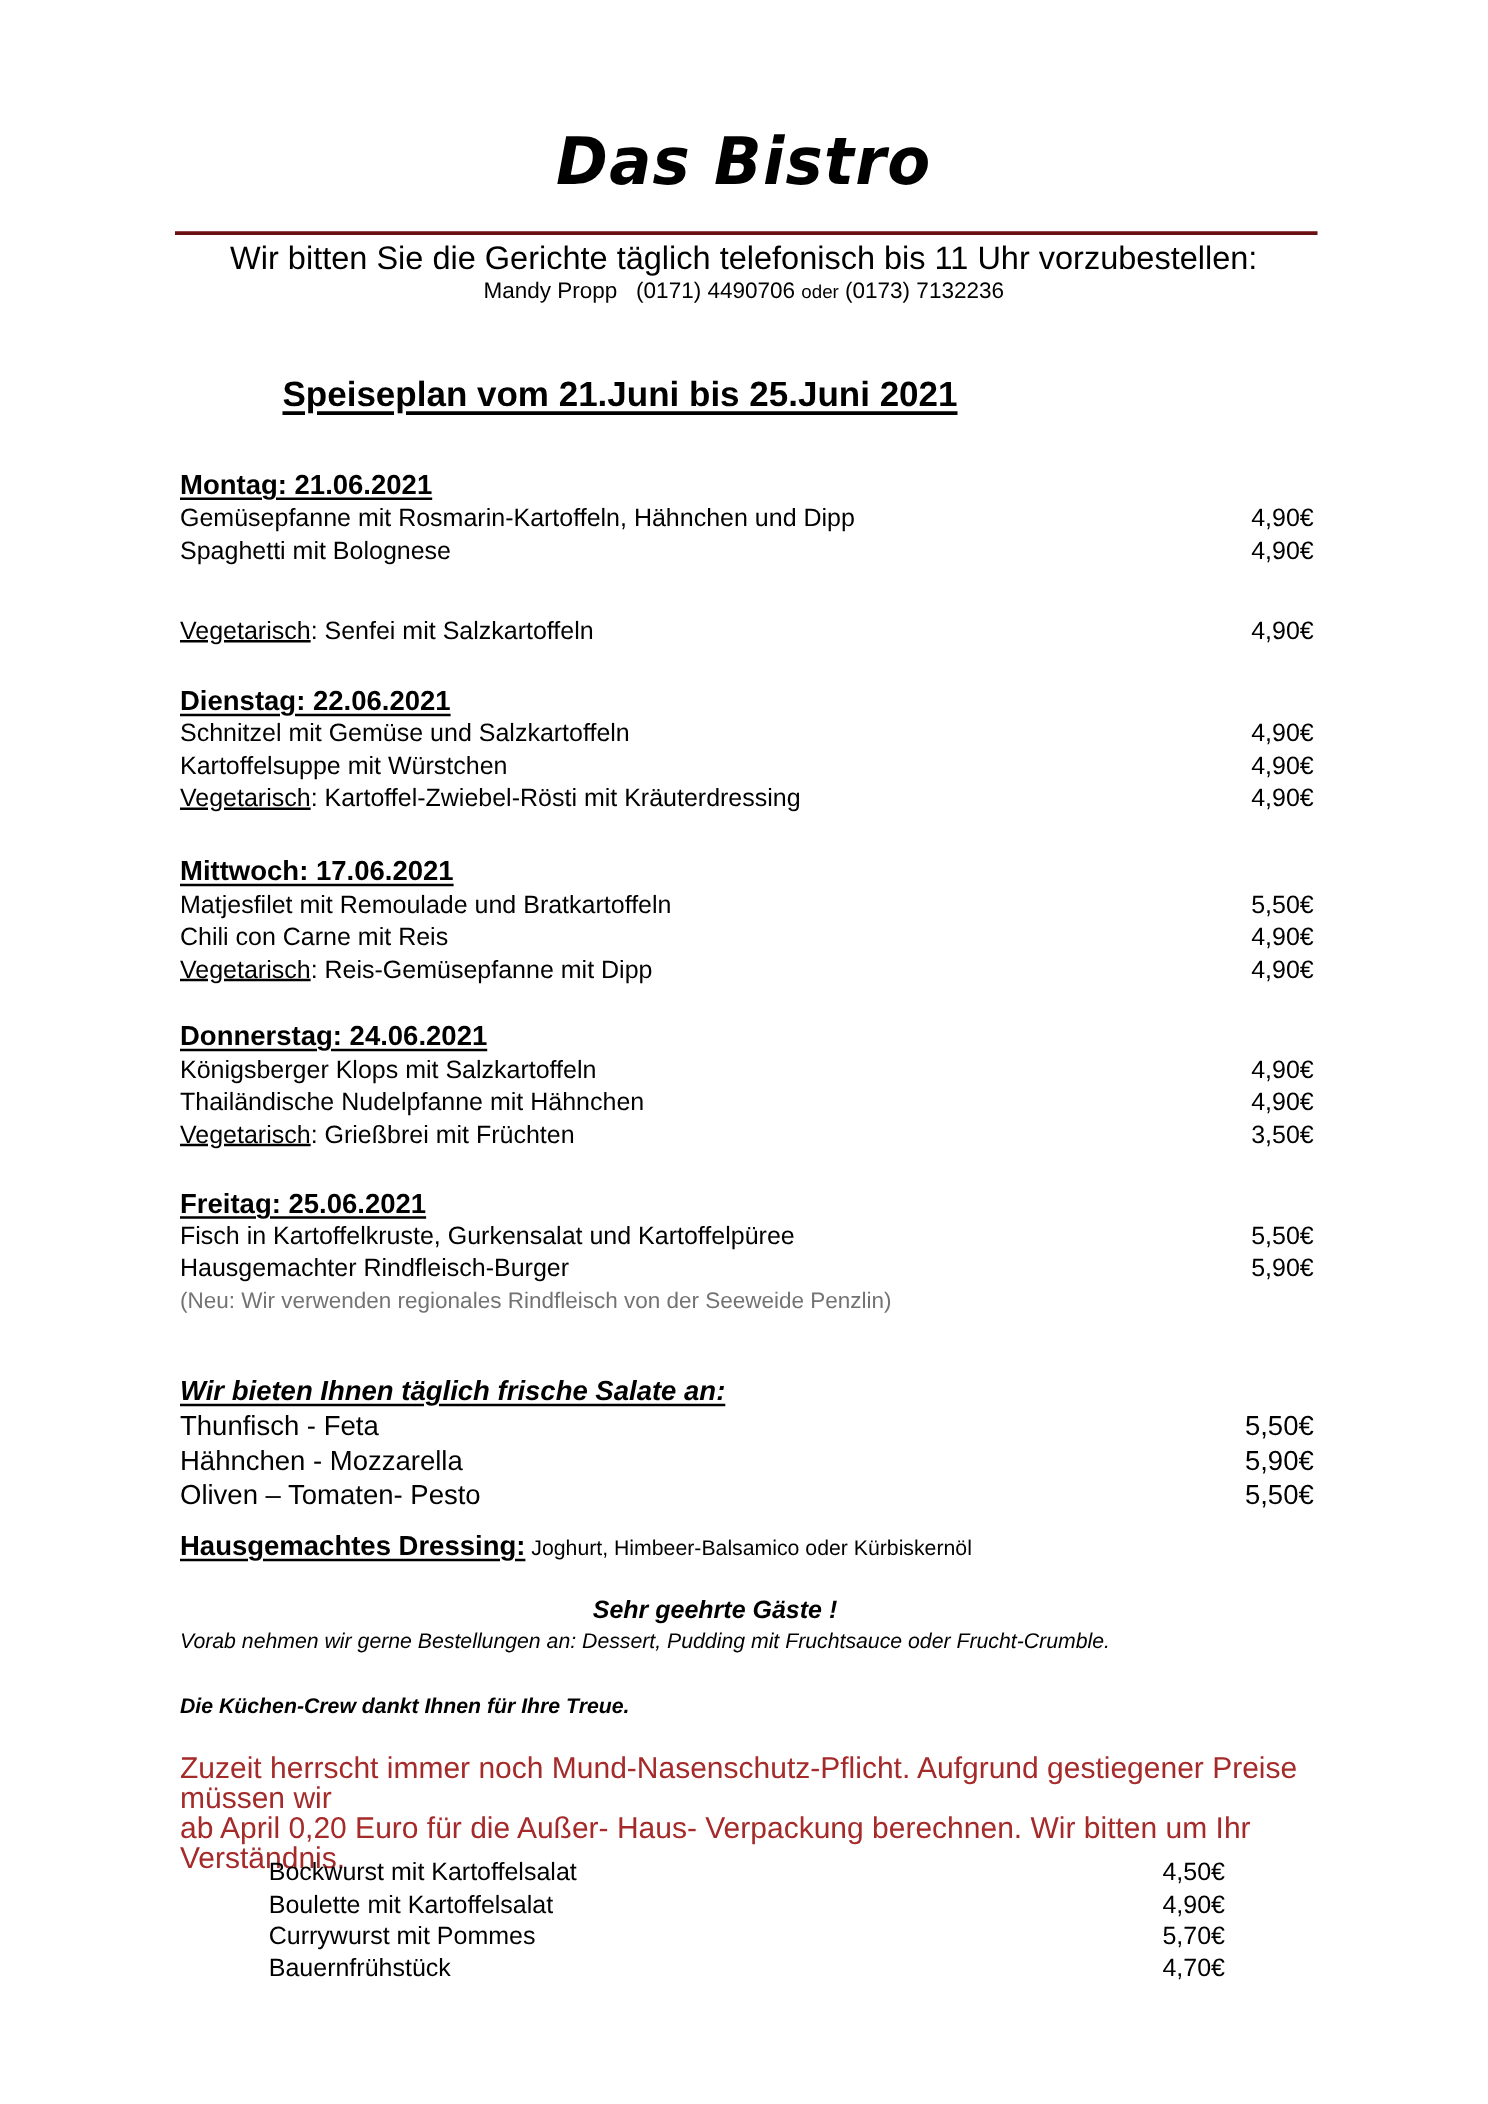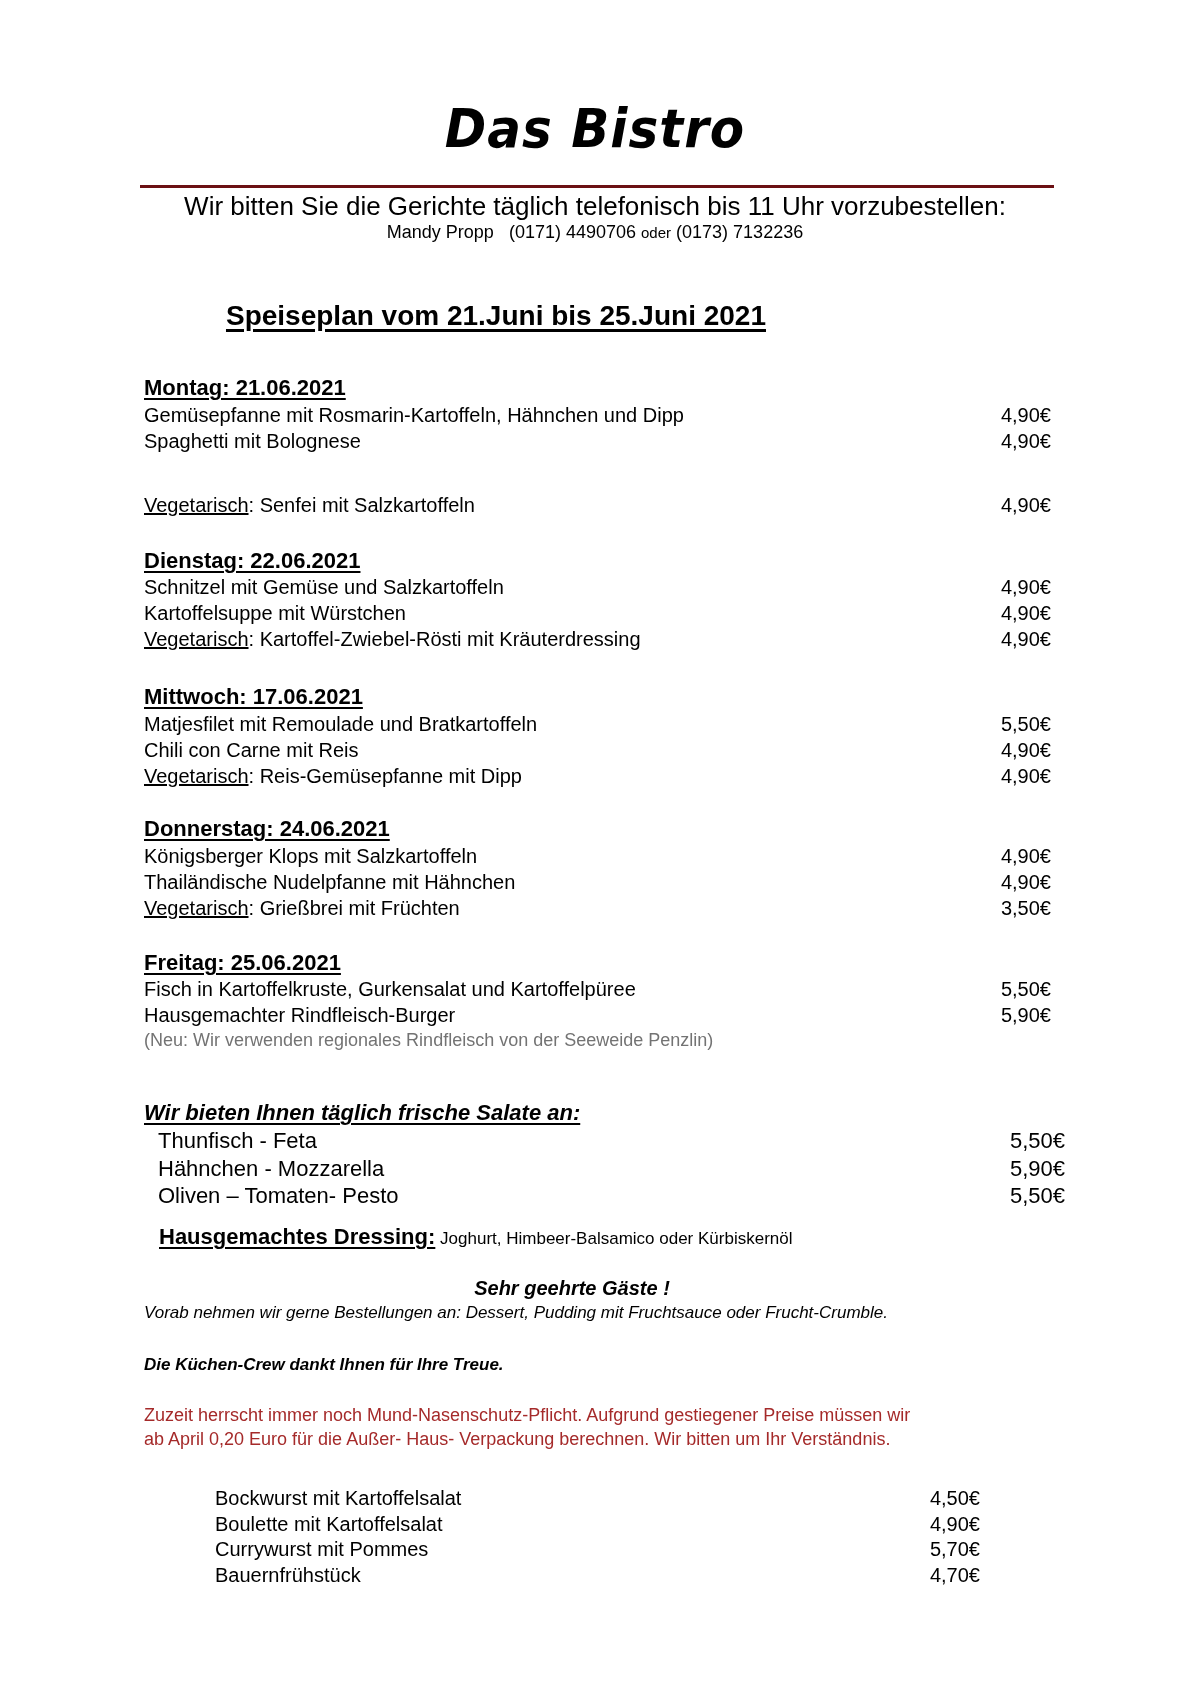--- a/index.html
+++ b/index.html
@@ -18,27 +18,27 @@
   .plan-title {
     left: 0; width: 992px; top: 300px; text-align: center;
     font-weight: bold; font-size: 28px; text-decoration: underline; text-decoration-thickness: 3px; text-underline-offset: 4px;
   }
   .day-head { left: 144px; font-weight: bold; font-size: 22px; text-decoration: underline; text-decoration-thickness: 2px; text-underline-offset: 3px; }
   .row { left: 144px; width: 907px; display: flex; justify-content: space-between; font-size: 20px; line-height: 26px; }
   .row .price { text-align: right; }
   .veg-label { text-decoration: underline; }
   .red-note { left: 144px; font-size: 18px; color: #737373; }
   .salad-head { left: 144px; font-weight: bold; font-style: italic; font-size: 22px; text-decoration: underline; text-decoration-thickness: 2px; text-underline-offset: 3px; }
-  .salad-row { left: 144px; width: 907px; display: flex; justify-content: space-between; font-size: 22px; line-height: 28px; margin-left: 14px; }
+  .salad-row { left: 144px; width: 907px; display: flex; justify-content: space-between; font-size: 22px; line-height: 28px; }
   .dressing { left: 144px; font-size: 17px; }
-  .dressing .dl { font-weight: bold; font-size: 22px; text-decoration: underline; text-decoration-thickness: 2px; text-underline-offset: 3px; margin-left: 15px; }
+  .dressing .dl { font-weight: bold; font-size: 22px; text-decoration: underline; text-decoration-thickness: 2px; text-underline-offset: 3px; }
   .guests-head { left: 0; width: 1144px; top: 1277px; text-align: center; font-weight: bold; font-style: italic; font-size: 20px; }
   .guests-text { left: 144px; top: 1303px; font-style: italic; font-size: 17px; }
   .crew { left: 144px; top: 1355px; font-style: italic; font-weight: bold; font-size: 17px; }
-  .notice { left: 144px; top: 1403px; width: 900px; color: #a52a2a; font-size: 18px; line-height: 24px; }
+  .notice { left: 144px; top: 1403px; width: 900px; color: #a52a2a; font-size: 24px; line-height: 24px; }
   .extra-row { left: 215px; width: 765px; display: flex; justify-content: space-between; font-size: 20px; line-height: 26px; }
 </style>
 </head>
 <body>
 
 <div class="abs title">Das Bistro</div>
 <div class="abs rule"></div>
 <div class="abs order-note">Wir bitten Sie die Gerichte täglich telefonisch bis 11 Uhr vorzubestellen:</div>
 <div class="abs phone-line">
   <span>Mandy Propp</span>&nbsp;&nbsp;

